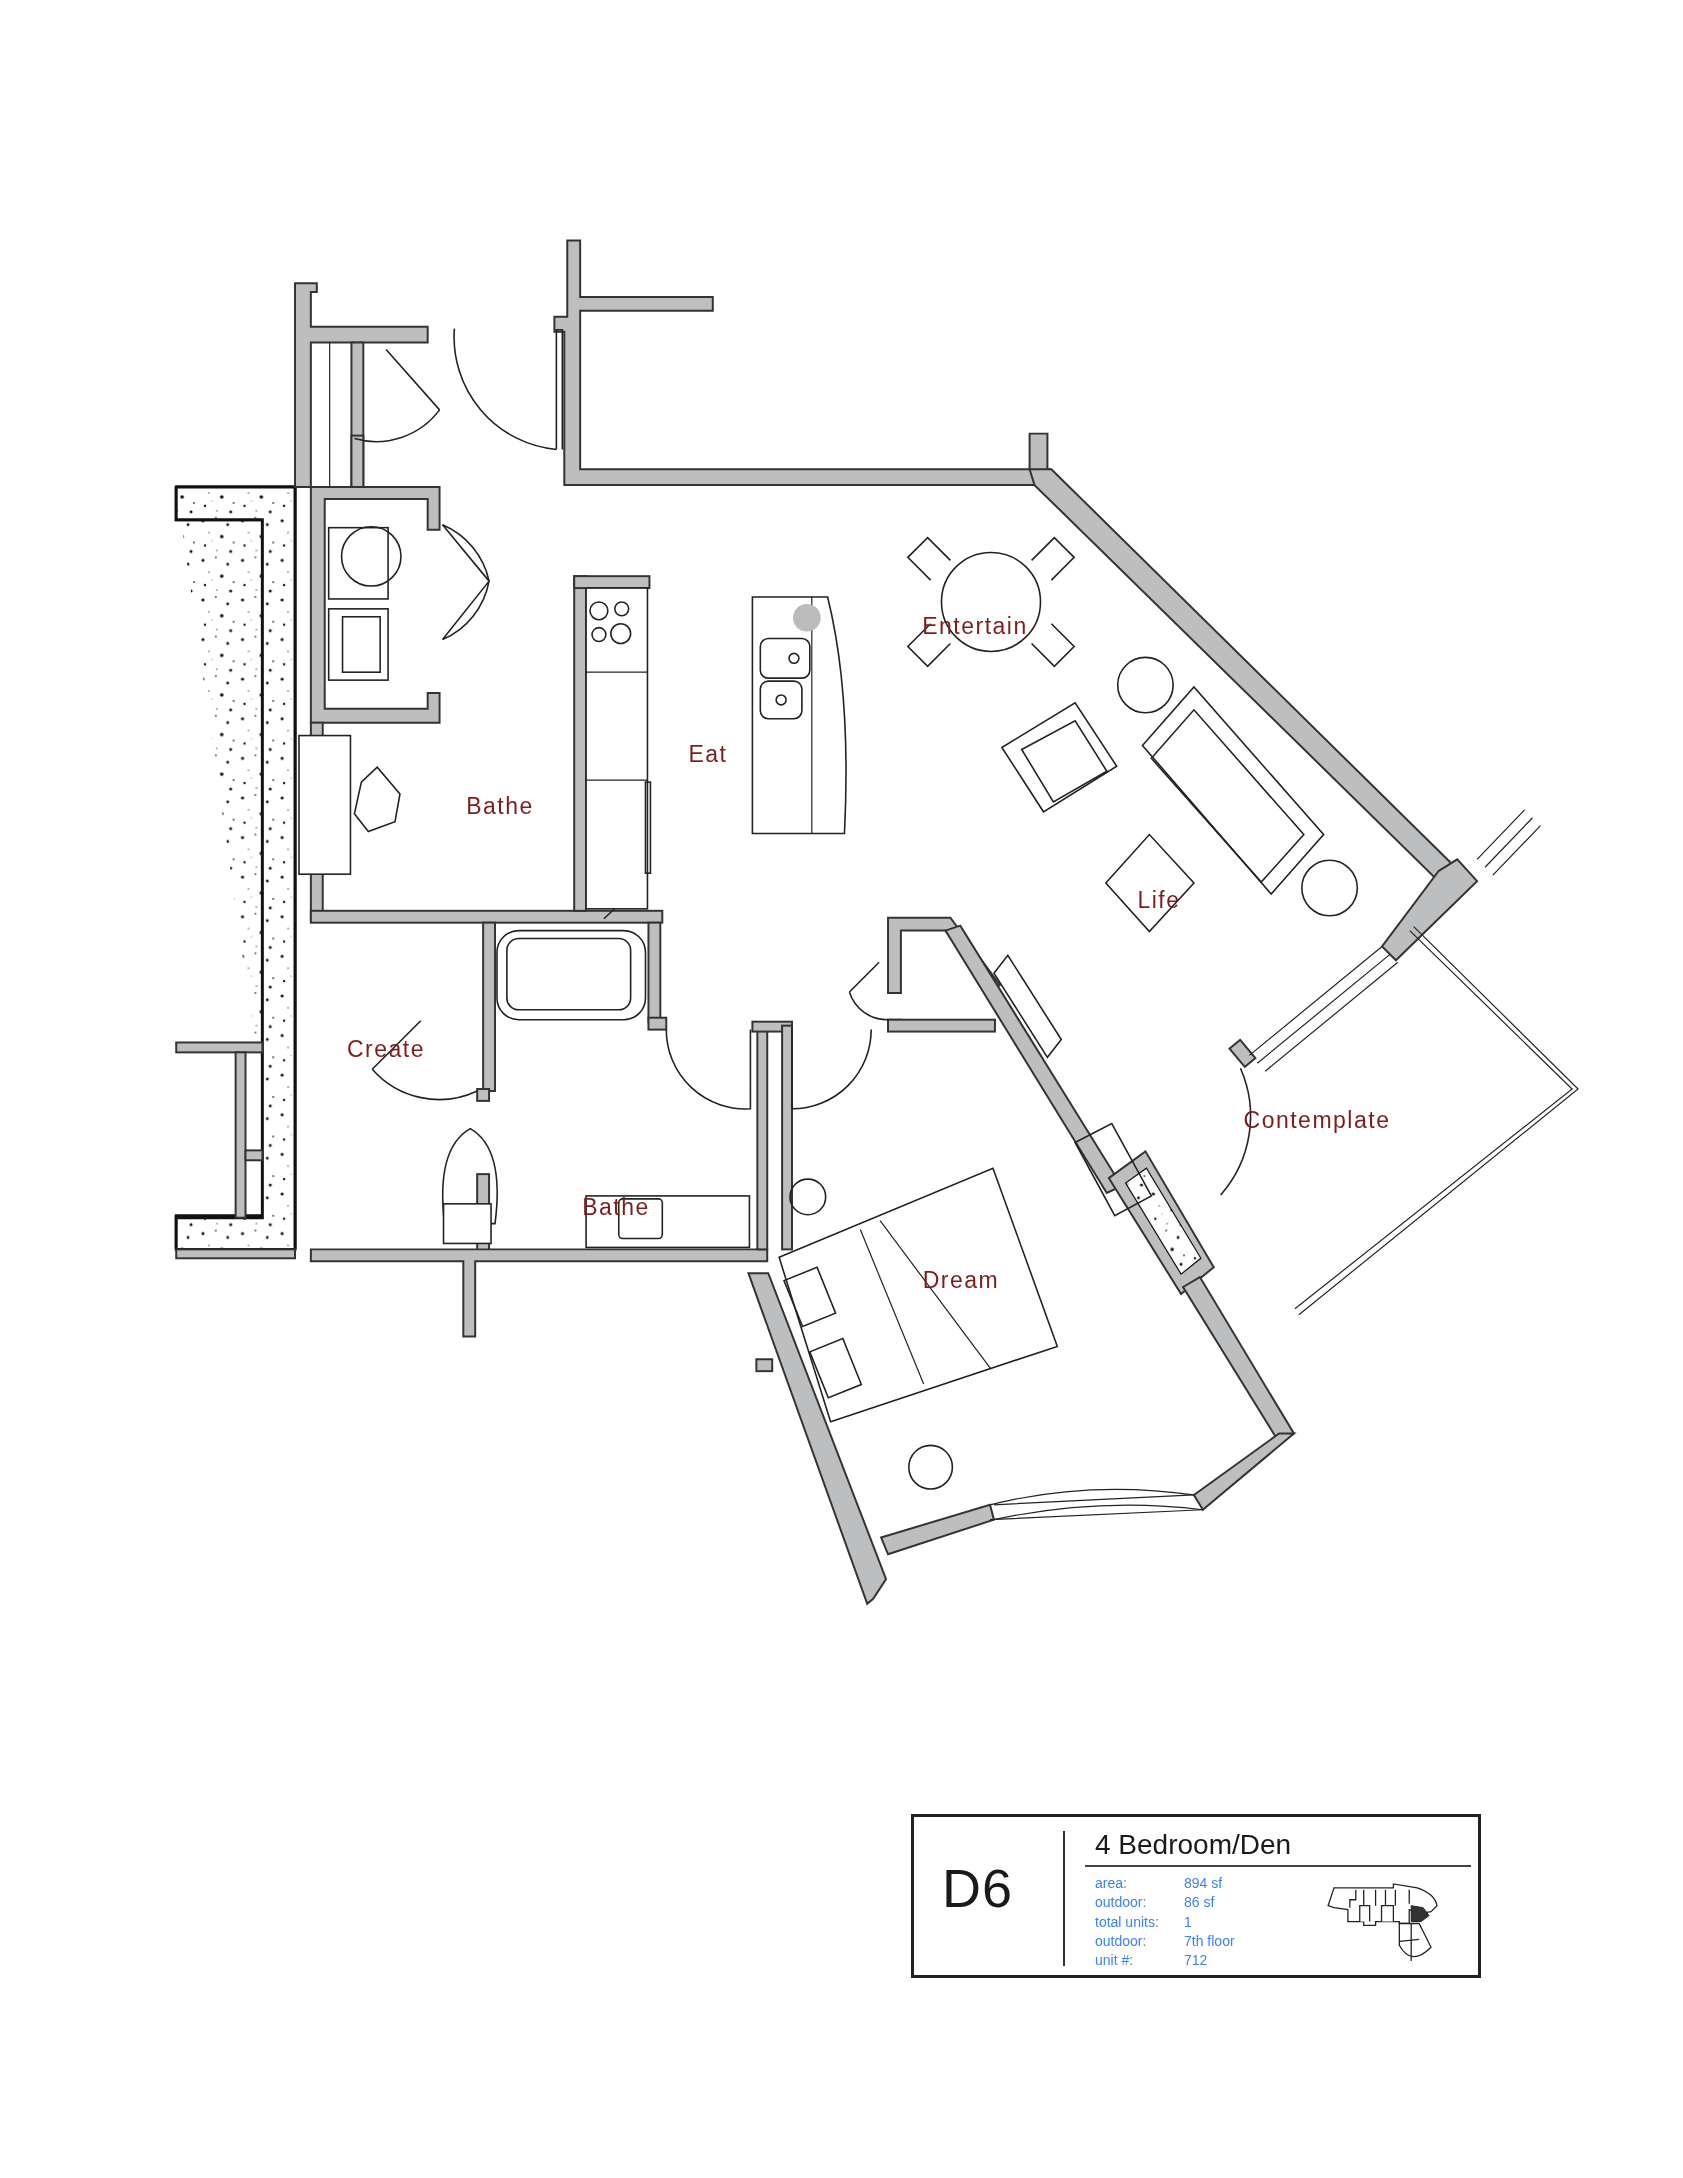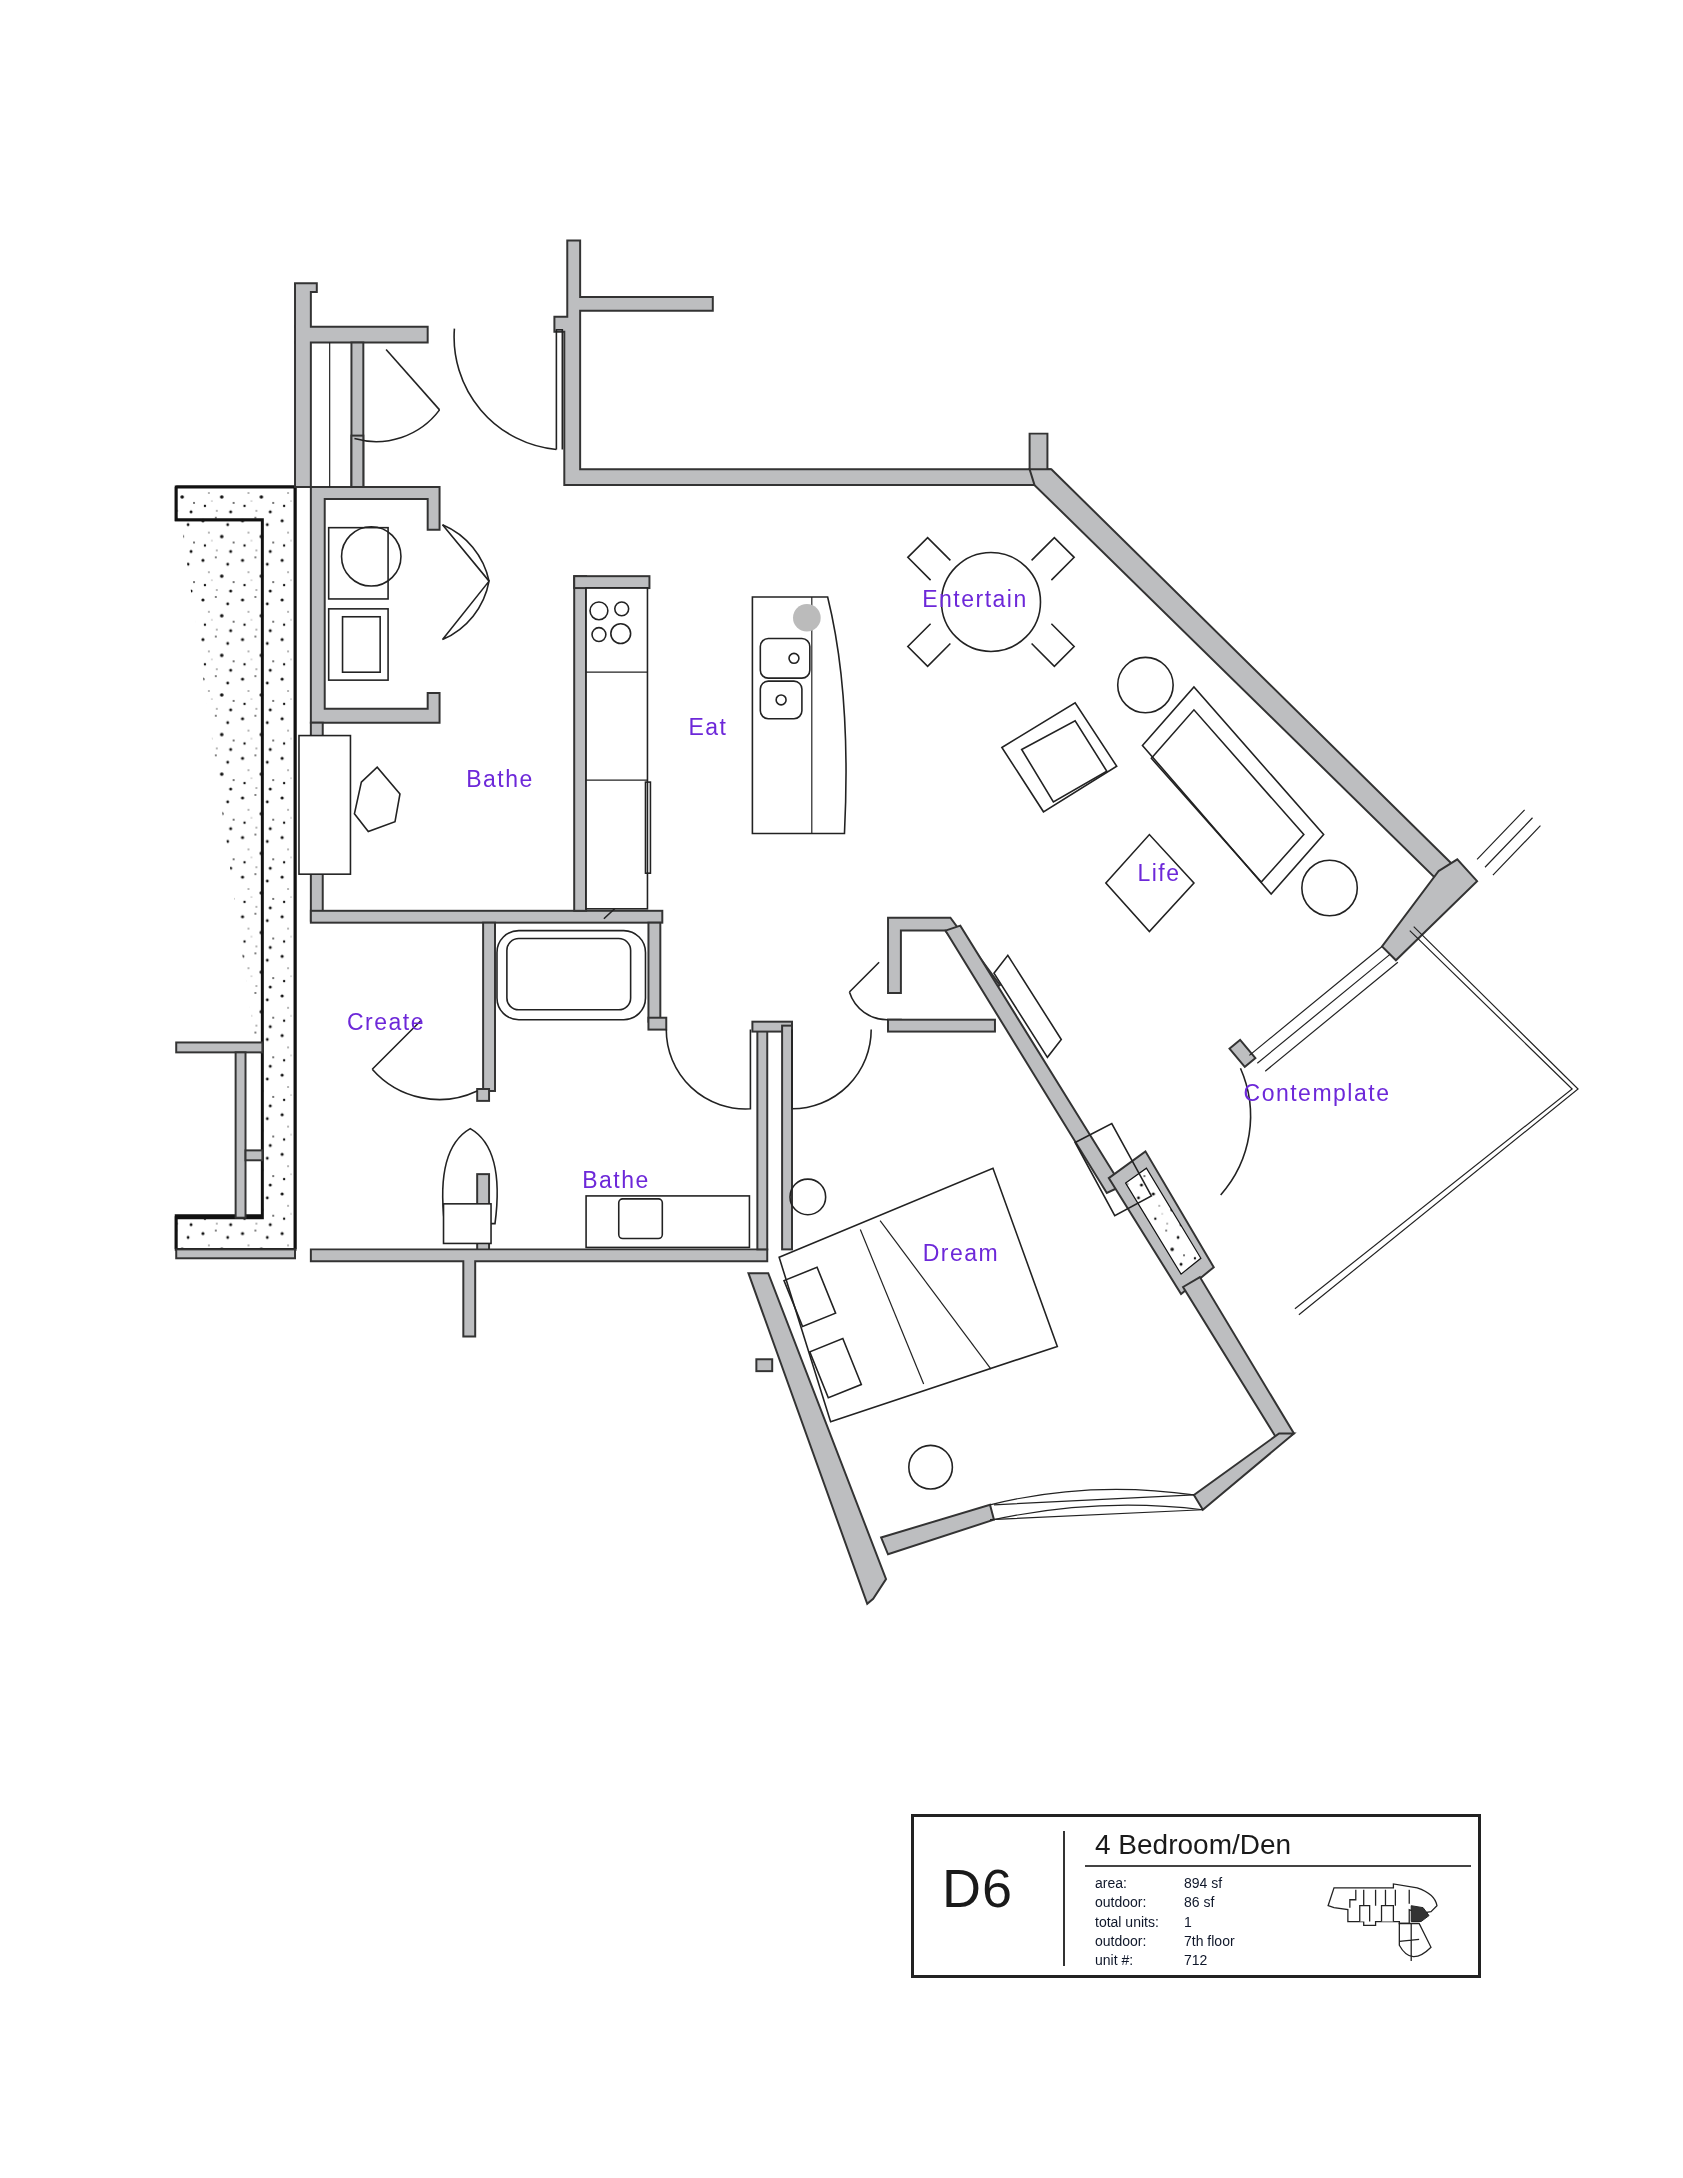--- a/index.html
+++ b/index.html
@@ -4,30 +4,30 @@
 <style>
   html, body { margin: 0; padding: 0; background: #ffffff; }
   body { width: 1683px; height: 2178px; position: relative; overflow: hidden;
          font-family: "Liberation Sans", sans-serif; color: #222; }
   #plan { position: absolute; left: 0; top: 0; width: 1683px; height: 1683px; }
   .wall { fill: #bdbec0; stroke: #333; stroke-width: 2; stroke-linejoin: miter; }
   .conc { fill: url(#speckle); stroke: #111; stroke-width: 3; }
   .ln { fill: none; stroke: #222; stroke-width: 1.6; }
   .ln2 { fill: #fff; stroke: #222; stroke-width: 1.6; }
   .thin { fill: none; stroke: #222; stroke-width: 1.2; }
-  .room-label { position: absolute; font-size: 23px; letter-spacing: 1.5px; color: #6d28d9;
-                white-space: nowrap; transform: translate(-50%, -50%); }
+  .room-label { position: absolute; font-size: 23px; letter-spacing: 1.5px; color: #7f1d1d;
+                white-space: nowrap; transform: translate(-50%, -50%); margin-top: 27px; }
   #info-box { position: absolute; left: 911px; top: 1814px; width: 564px; height: 158px;
               border: 3px solid #222; box-sizing: content-box; background: #fff; }
   #unit-code { position: absolute; left: 28px; top: 40px; font-size: 54px; font-weight: 300;
                color: #1a1a1a; letter-spacing: 1px; }
   #divider { position: absolute; left: 149px; top: 14px; width: 2px; height: 135px; background: #333; }
   #unit-type { position: absolute; left: 181px; top: 12px; font-size: 28px; color: #1a1a1a; }
   #type-rule { position: absolute; left: 171px; top: 48px; width: 386px; height: 2px; background: #444; }
-  #specs { position: absolute; left: 181px; top: 57px; font-size: 14px; line-height: 19.3px; color: #0f172a; }
+  #specs { position: absolute; left: 181px; top: 57px; font-size: 14px; line-height: 19.3px; color: #3b82f6; }
   .spec-row { display: flex; }
   .spec-label { width: 89px; }
   #keyplan { position: absolute; left: 406px; top: 59px; width: 127px; height: 95px; }
 </style>
 </head>
 <body>
 
 <svg id="plan" viewBox="0 0 1700 1700" xmlns="http://www.w3.org/2000/svg">
   <defs>
     <pattern id="speckle" width="40" height="40" patternUnits="userSpaceOnUse">

